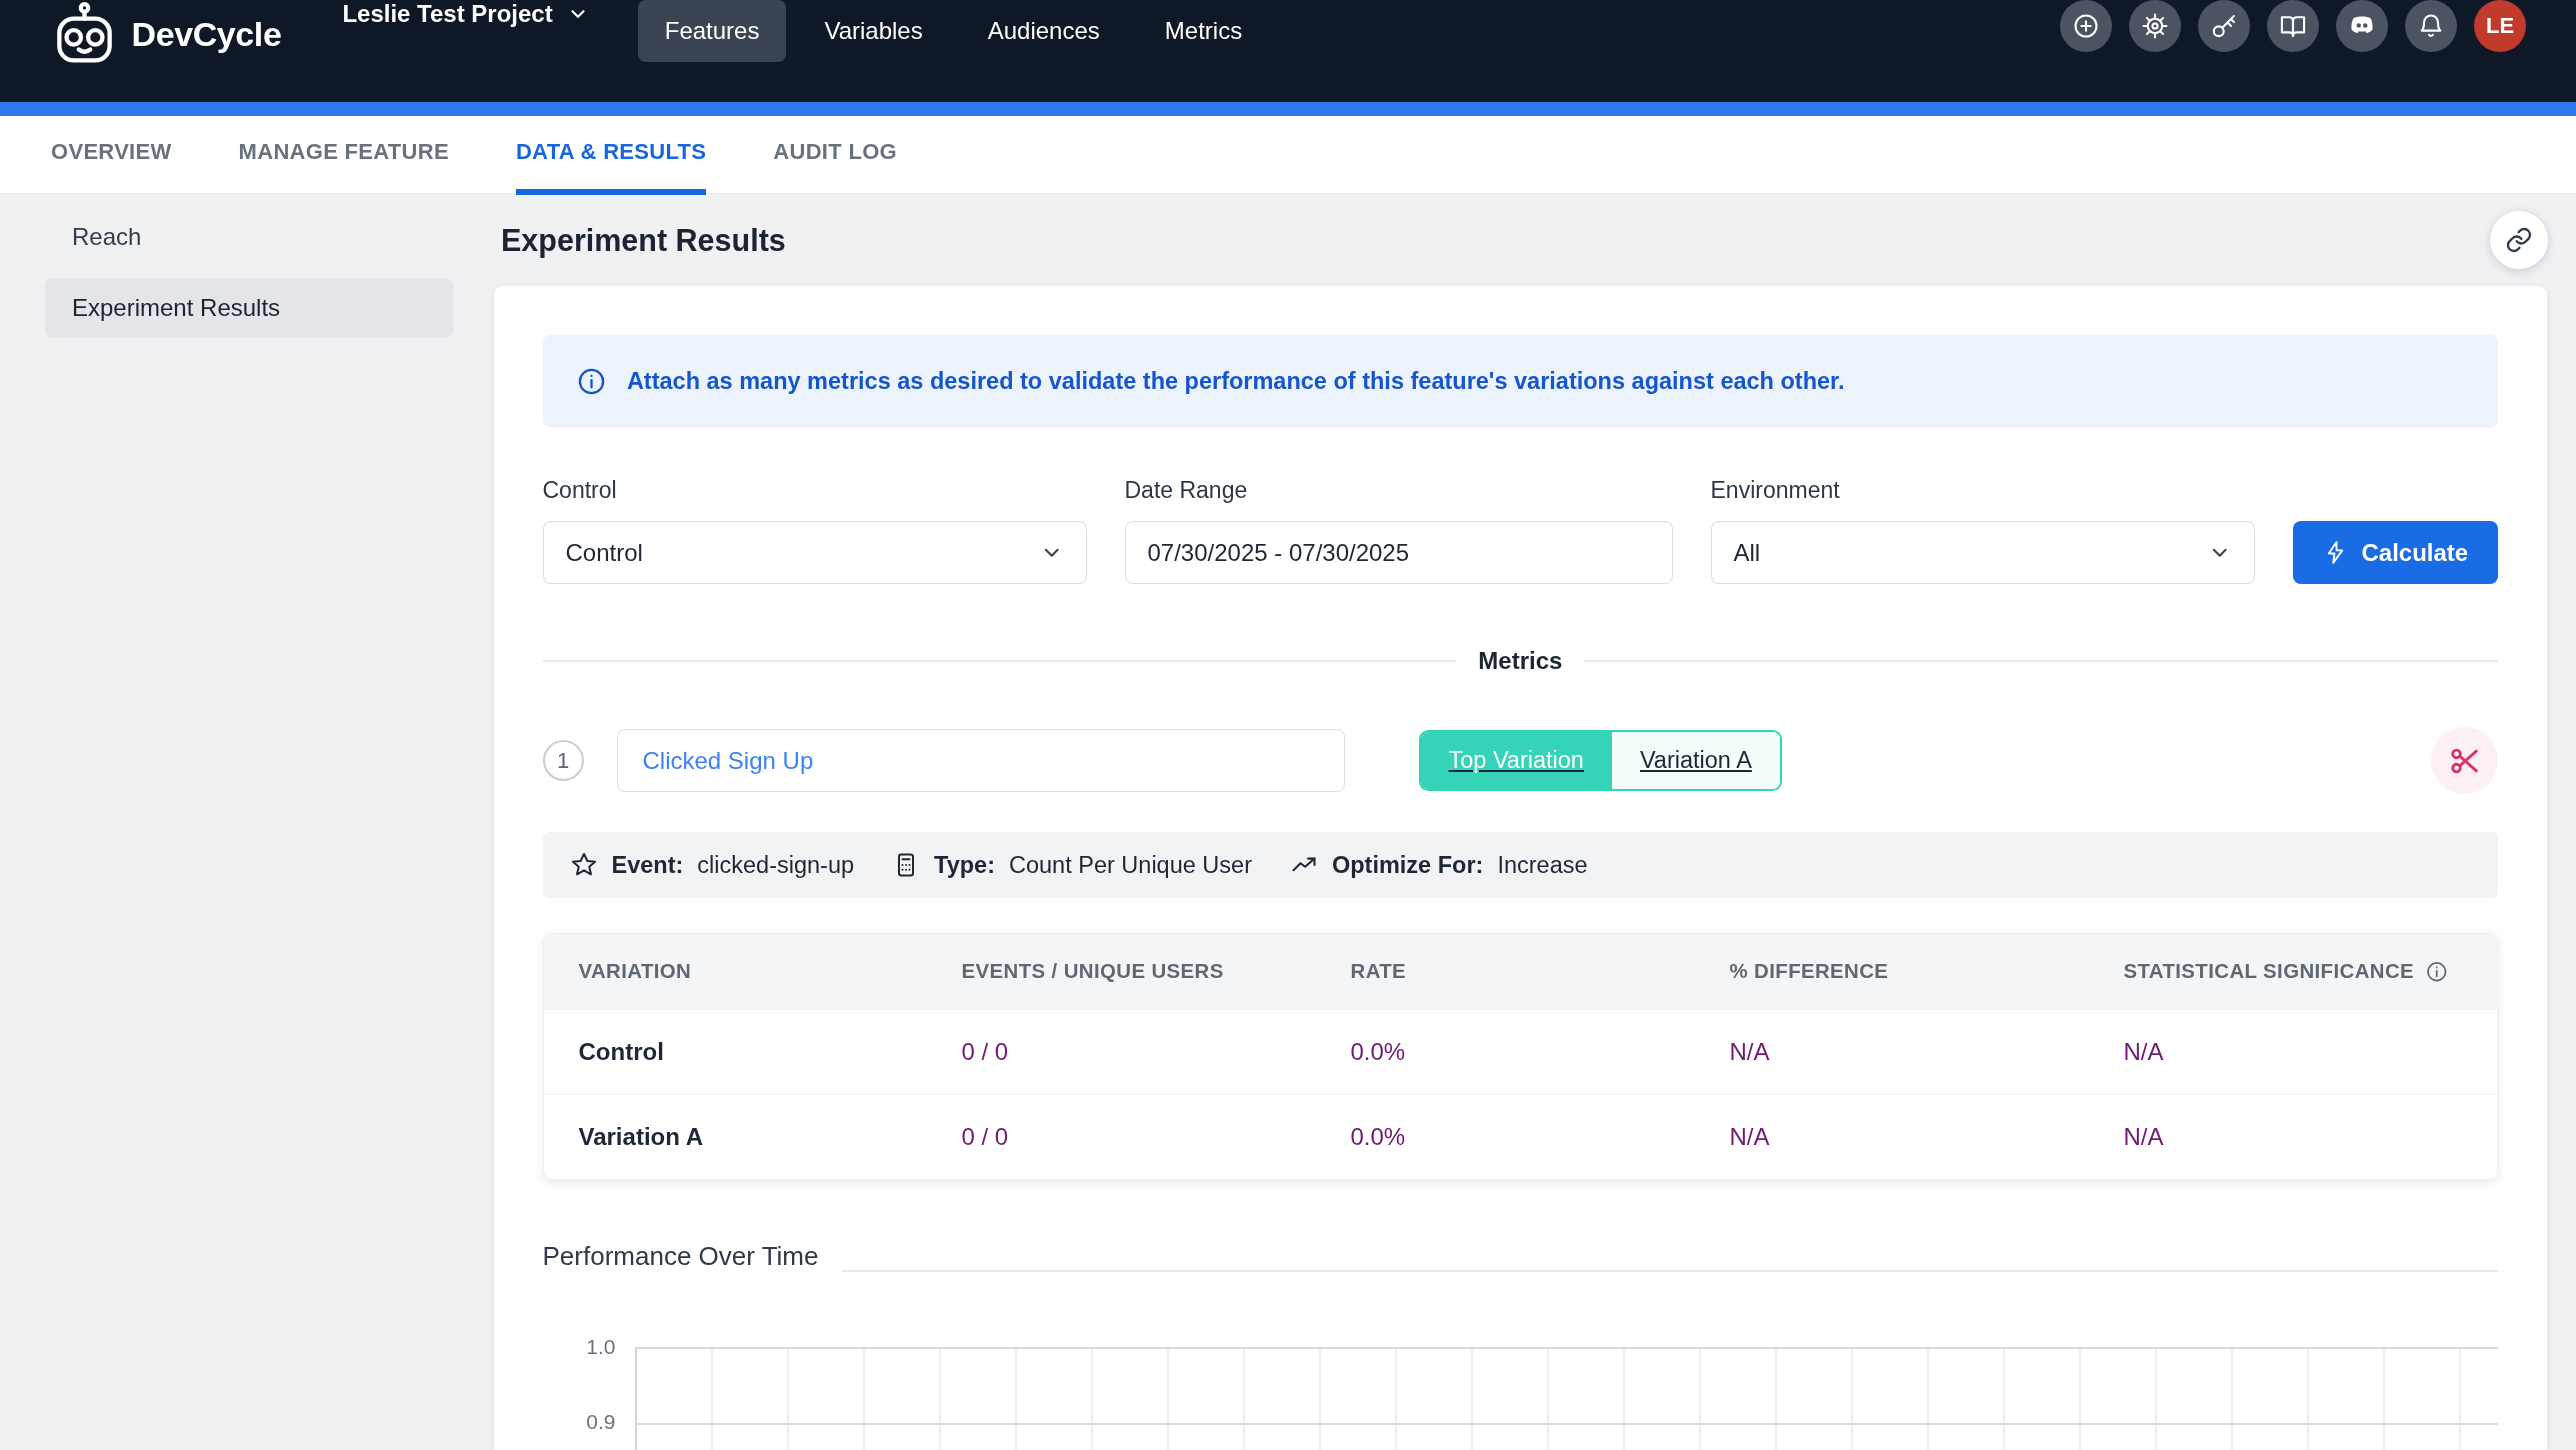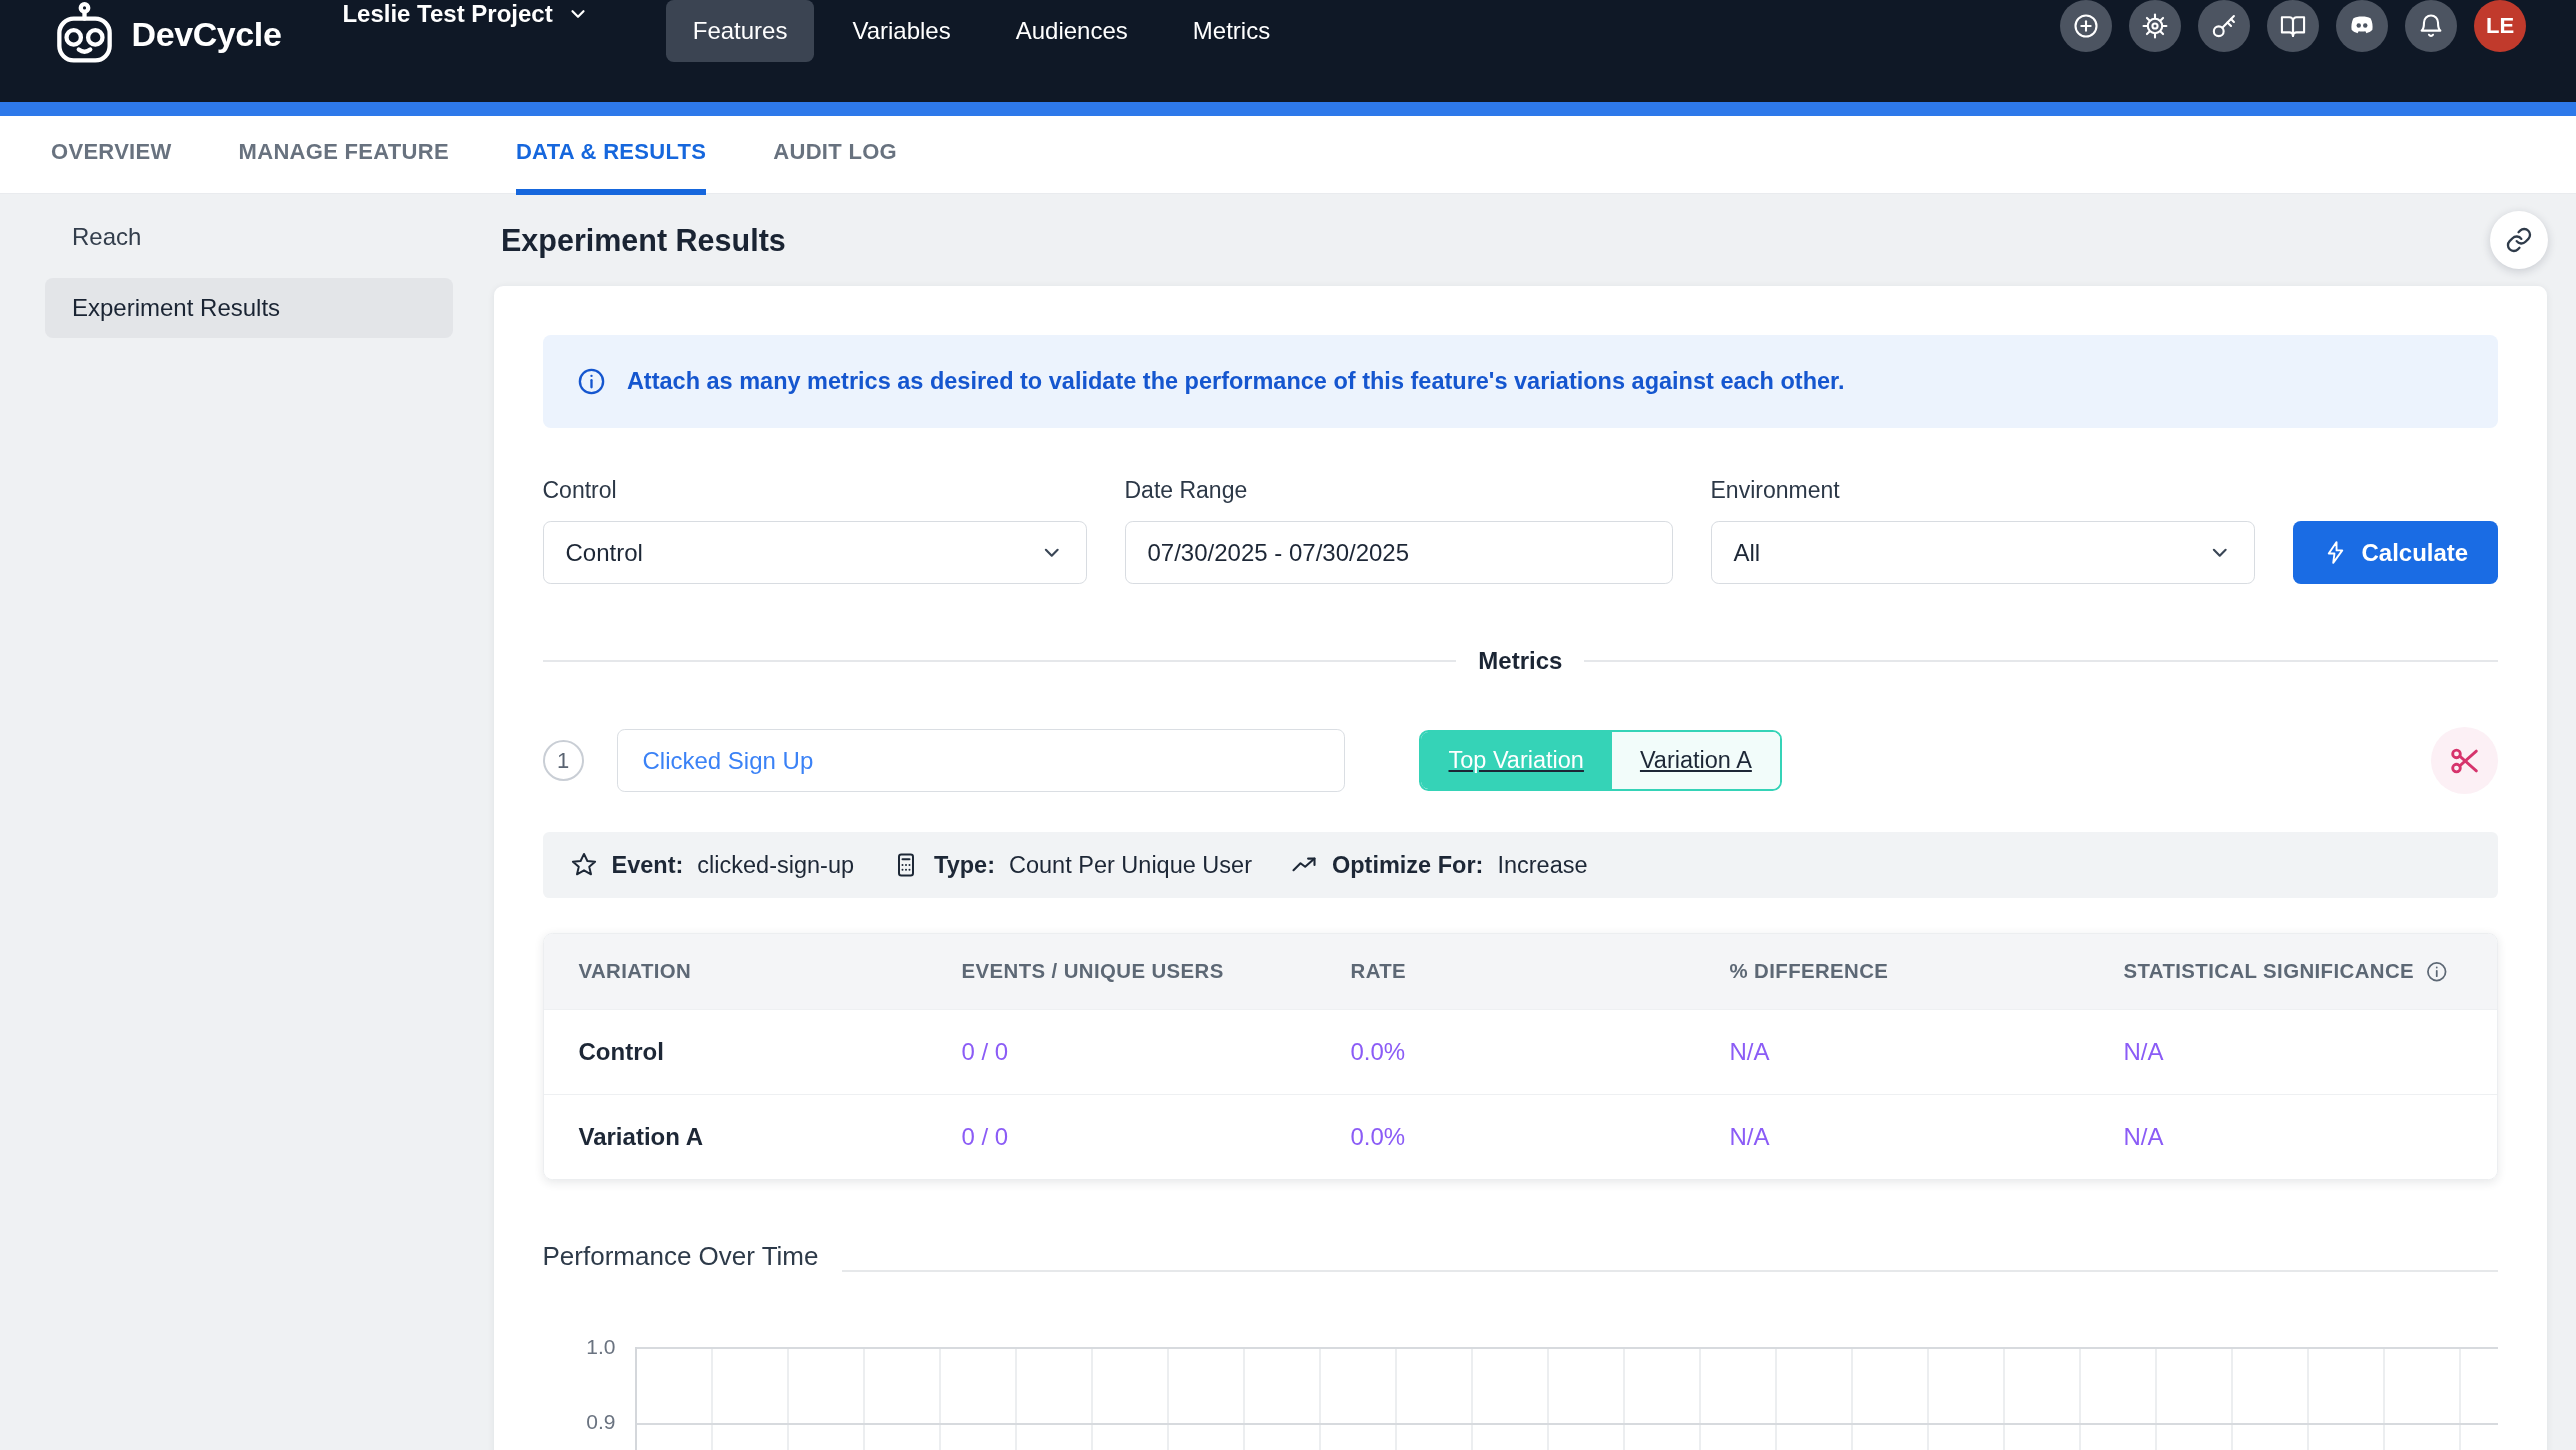--- a/index.html
+++ b/index.html
@@ -11,21 +11,21 @@
   }
   *{box-sizing:border-box;}
 
   
   .navbar{height:102px;background:#0f1826;display:flex;align-items:flex-start;padding:0 50px;}
   .logo{display:flex;align-items:center;gap:12.5px;}
   .logo svg{width:69px;height:69px;color:#fff;}
   .brand{color:#fff;font-size:34px;font-weight:700;letter-spacing:-0.4px;}
   .project{margin-left:61px;color:#fff;font-size:24px;font-weight:600;display:flex;align-items:center;gap:14px;cursor:pointer;}
   .project svg{width:22px;height:22px;color:#fff;}
-  .nav-tabs{display:flex;margin-left:77px;gap:11px;align-items:center;}
+  .nav-tabs{display:flex;margin-left:49px;gap:11px;align-items:center;}
   .nav-tab{color:#fff;font-size:24px;font-weight:500;padding:17px 27px;border-radius:7.8px;cursor:pointer;}
   .nav-tab.active{background:#3b4452;}
   .nav-right{margin-left:auto;display:flex;align-items:center;gap:17px;}
   .icon-circle{width:52px;height:52px;border-radius:50%;background:#4c5461;display:flex;align-items:center;justify-content:center;cursor:pointer;}
   .icon-circle svg{width:28px;height:28px;color:#fff;}
   .avatar{width:52px;height:52px;border-radius:50%;background:#c13a2c;color:#fff;font-size:22px;font-weight:600;display:flex;align-items:center;justify-content:center;cursor:pointer;}
   .blue-strip{height:14px;background:#2e79ea;}
 
   
   .tabstrip{background:#fff;height:78px;display:flex;align-items:stretch;padding-left:51px;gap:67px;border-bottom:1.6px solid #e9ebee;}
@@ -84,21 +84,21 @@
   .ev-group + .ev-group{margin-left:38px;}
   .ev-group svg{width:28px;height:28px;color:#1d2736;flex:none;}
   .ev-label{font-weight:700;}
 
   
   .results-table{margin-top:35px;border-radius:9.4px;box-shadow:0 2.3px 9.4px rgba(25,35,50,.10);overflow:hidden;border:0.8px solid #eceef0;}
   .thead{display:grid;grid-template-columns:383px 389px 379px 394px 1fr;background:#f4f5f7;height:75px;align-items:center;padding-left:35px;}
   .th{font-size:20.4px;font-weight:600;color:#5d6875;letter-spacing:0.4px;display:flex;align-items:center;gap:11px;}
   .th svg{width:23.5px;height:23.5px;color:#5d6875;}
   .trow{display:grid;grid-template-columns:383px 389px 379px 394px 1fr;padding-left:35px;height:85px;align-items:center;background:#fff;border-top:1.6px solid #eef0f2;}
-  .td{font-size:24px;color:#8b5cf6;}
+  .td{font-size:24px;color:#701a75;}
   .td.name{color:#1d2736;font-weight:600;}
 
   
   .perf{margin-top:61px;}
   .perf-head{display:flex;align-items:flex-end;gap:23.5px;}
   .perf-title{font-size:26px;color:#2d3a49;}
   .perf-line{flex:1;height:1.6px;background:#e6e8ea;}
   .chart{display:flex;margin-top:75px;}
   .ylabels{width:92px;position:relative;flex:none;}
   .ylab{position:absolute;right:19px;font-size:21px;color:#6a7380;}

